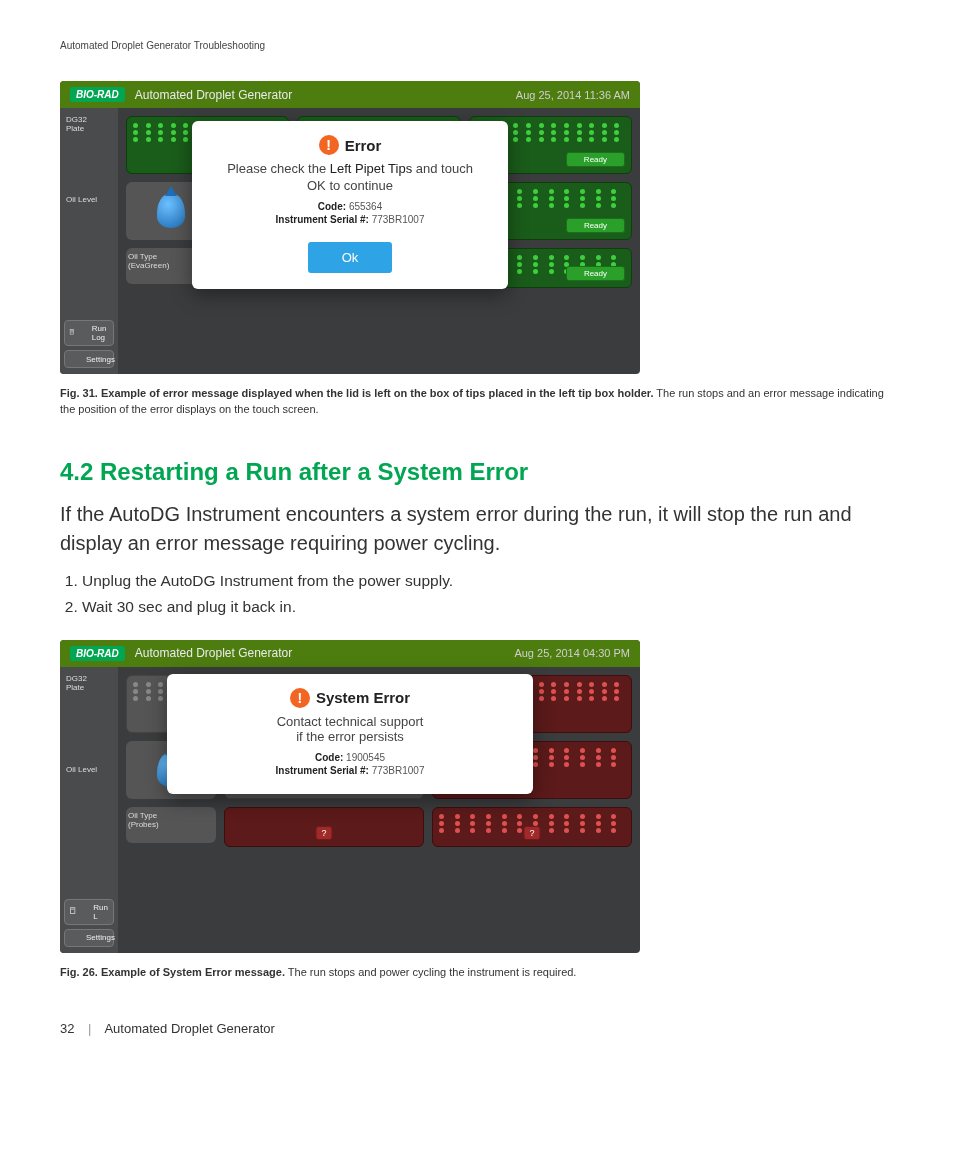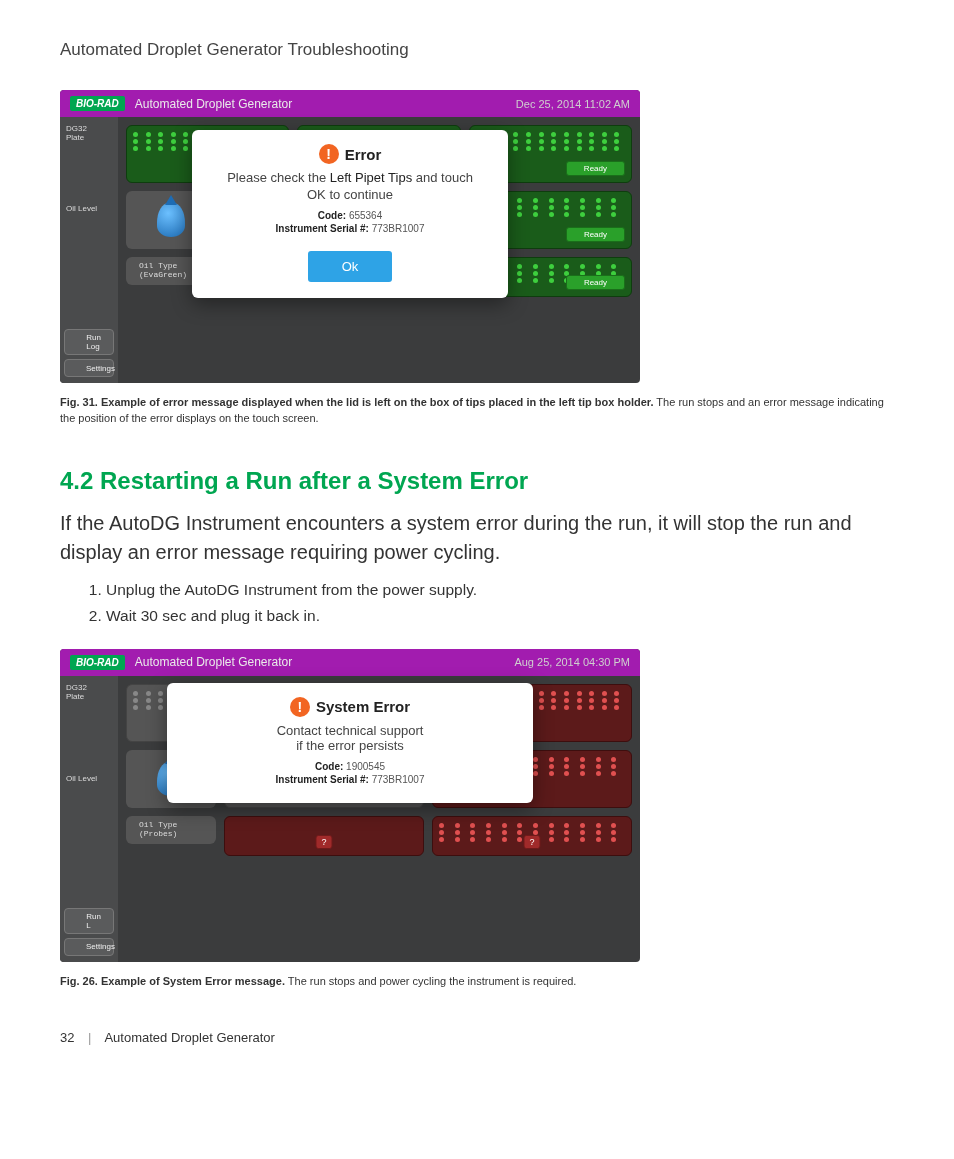--- a/index.html
+++ b/index.html
@@ -5,41 +5,41 @@
   body {
     margin: 0;
     padding: 40px 60px 60px 60px;
     background: #fff;
     font-family: Helvetica, Arial, sans-serif;
     color: #333;
     width: 954px;
     box-sizing: border-box;
   }
   .page-header {
-    font-size: 17px;
+    font-size: 10px;
     color: #444;
     margin-bottom: 30px;
   }
   .screenshot-wrap {
     width: 580px;
     margin: 0 0 12px 0;
   }
   .device {
     background: #3b3c3d;
     border-radius: 4px;
     overflow: hidden;
     font-size: 11px;
     color: #ccc;
     position: relative;
   }
   .device-top {
     display: flex;
     align-items: center;
     padding: 6px 10px;
-    background: #a21caf;
+    background: #4d7c0f;
   }
   .brand {
     background: #00a651;
     color: #fff;
     font-weight: bold;
     font-style: italic;
     font-size: 10px;
     padding: 2px 6px;
     border-radius: 2px;
     margin-right: 10px;
@@ -72,25 +72,25 @@
   .side-buttons {
     position: absolute;
     bottom: 6px;
     left: 4px;
     right: 4px;
   }
   .side-btn {
     background: #5a5b5c;
     border: 1px solid #777;
     border-radius: 4px;
-    padding: 3px 12px;
+    padding: 3px 4px;
     margin-top: 4px;
     display: flex;
     align-items: center;
-    gap: 9px;
+    gap: 17px;
     color: #eee;
     font-size: 8px;
   }
   .side-icon {
     width: 10px;
     height: 10px;
     display: inline-block;
   }
   .main-area {
     flex: 1;
@@ -173,26 +173,25 @@
     position:absolute;
     top:-8px; left:50%; transform:translateX(-50%);
     border-left:6px solid transparent;
     border-right:6px solid transparent;
     border-bottom:10px solid #1e6db5;
   }
   .oil-type-box {
     width: 90px;
     background: #555;
     border-radius: 6px;
-    height: 28px;
-    padding: 4px 13px;
+    height: 36px;
+    padding: 4px 2px;
     box-sizing: border-box;
     color: #ddd;
     font-size: 8px;
-    font-family: Liberation Mono, monospace;
   }
   .short-row .slot { height: 40px; }
 
   .dialog {
     position: absolute;
     background: #fff;
     border-radius: 6px;
     box-shadow: 0 6px 20px rgba(0,0,0,0.4);
     padding: 14px 18px 16px 18px;
     text-align: center;
@@ -271,41 +270,41 @@
     color: #333;
     line-height: 1.45;
     margin: 0 0 14px 0;
   }
   ol.steps {
     font-size: 15.5px;
     color: #333;
     padding-left: 22px;
     margin: 0 0 24px 0;
   }
-  ol.steps li { margin-bottom: 8px; margin-left: 24px; }
+  ol.steps li { margin-bottom: 8px; }
 
   .footer {
     font-size: 13px;
     color: #333;
     margin-top: 40px;
   }
   .footer-sep { margin: 0 10px; color:#999;}
 
 </style>
 </head>
 <body>
 
 <div class="page-header">Automated Droplet Generator Troubleshooting</div>
 
 <div class="screenshot-wrap">
   <div class="device">
     <div class="device-top">
       <span class="brand">BIO-RAD</span>
       <span class="device-title">Automated Droplet Generator</span>
-      <span class="device-time">Dec 25, 2014 11:02 AM</span>
+      <span class="device-time">Aug 25, 2014 11:36 AM</span>
     </div>
     <div class="device-body">
       <div class="side" style="height:260px;">
         <div class="side-label" style="white-space:pre-line;">DG32
 Plate</div>
         <div style="height:54px"></div>
         <div class="side-label">Oil Level</div>
         <div class="side-buttons">
           <div class="side-btn">
             <span class="side-icon">

